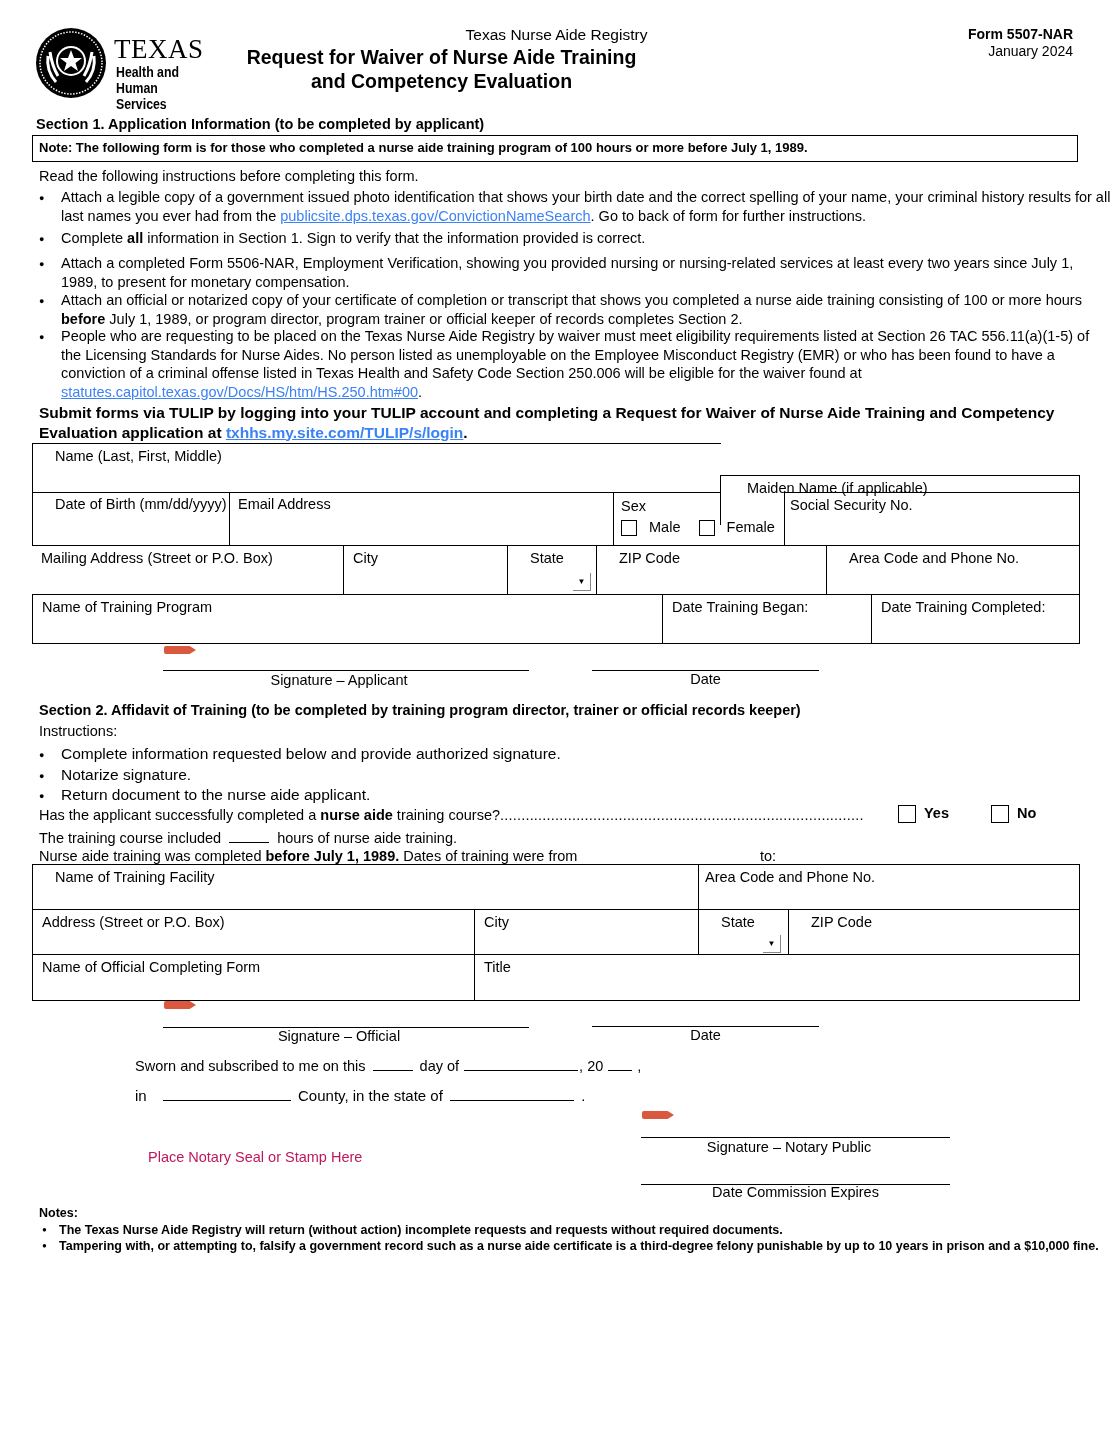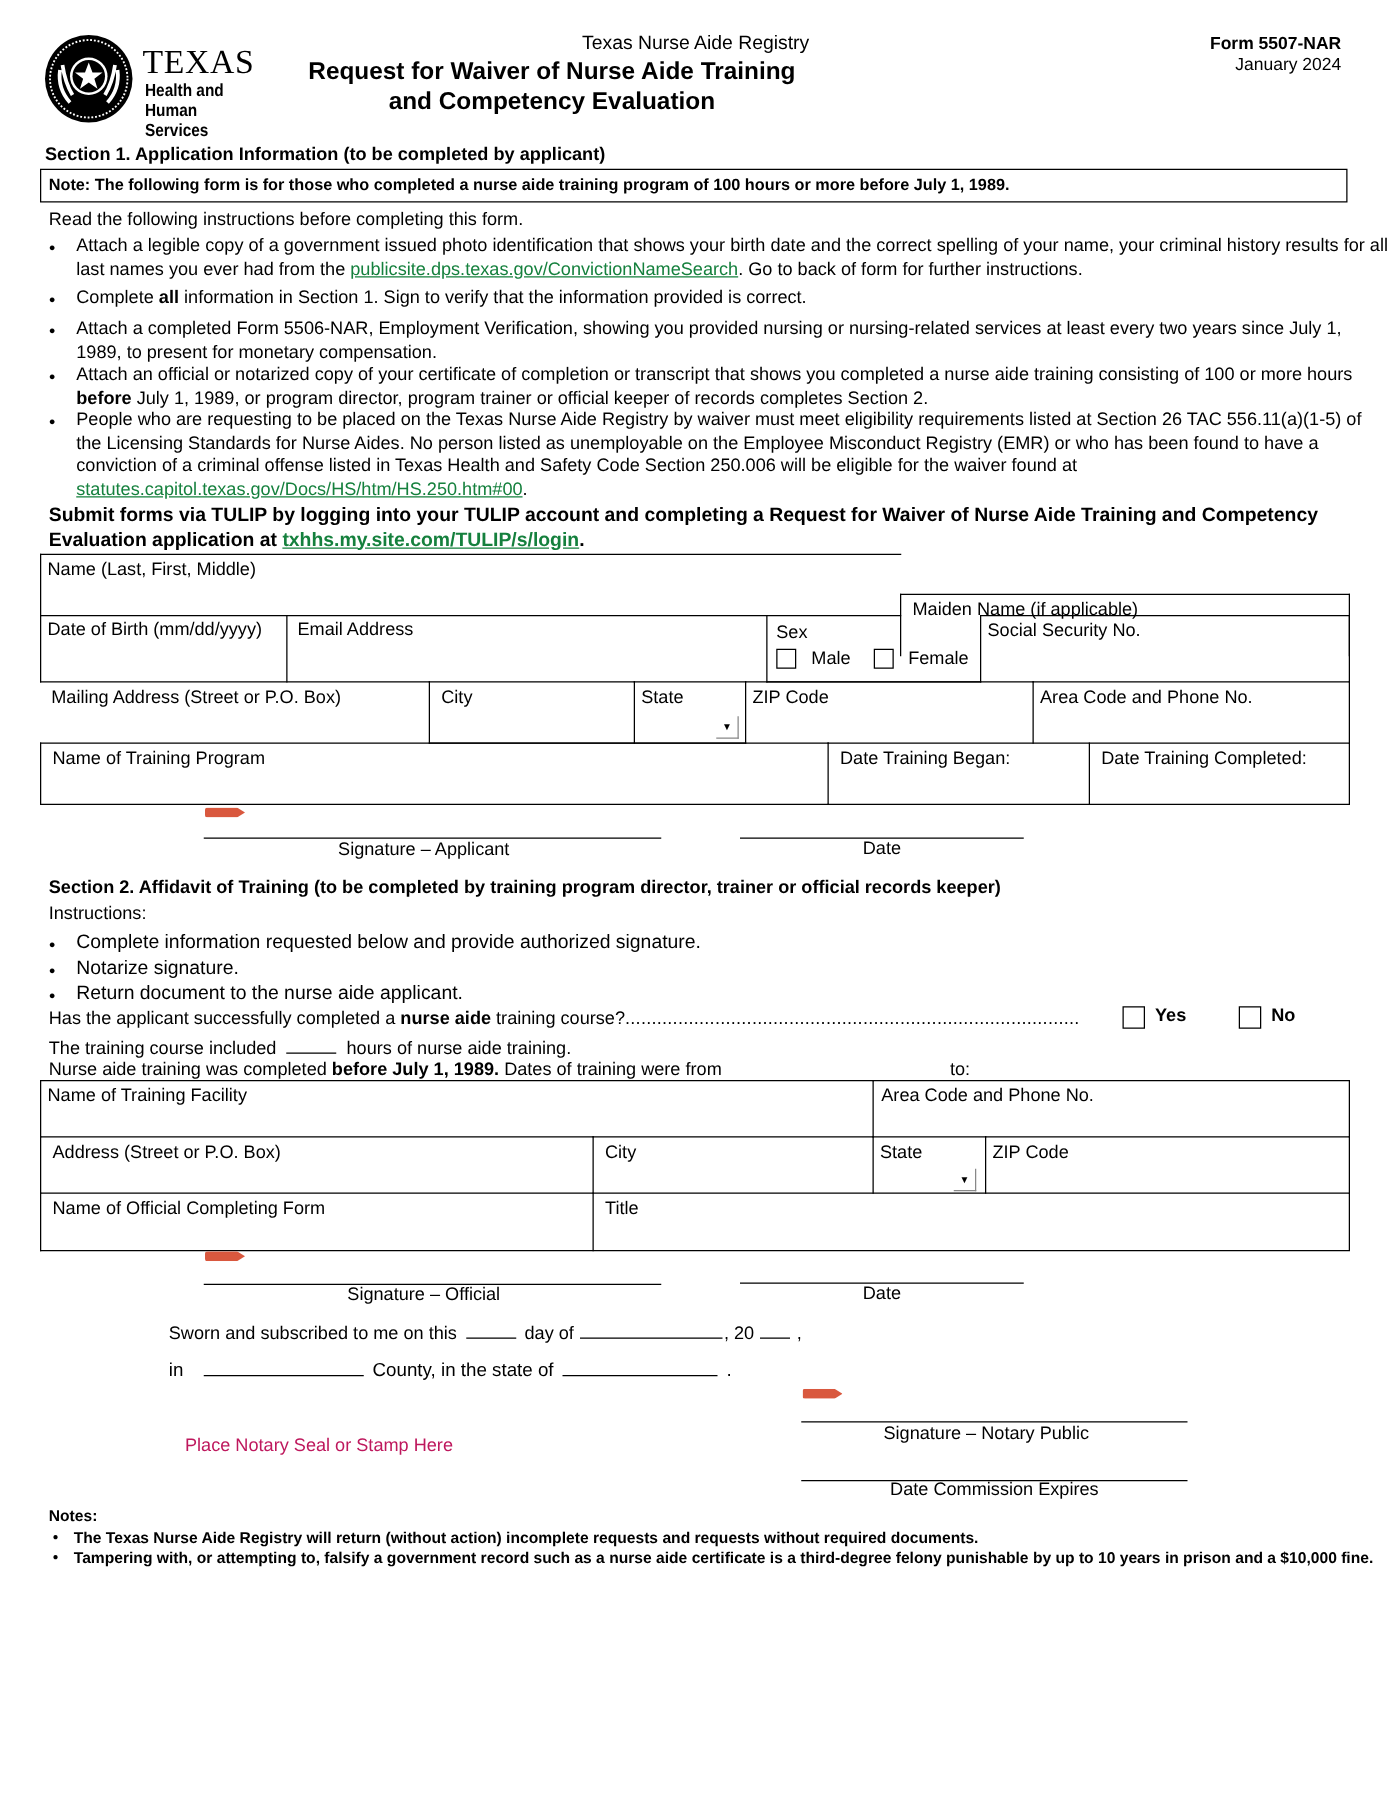--- a/index.html
+++ b/index.html
@@ -1,33 +1,33 @@
 <!DOCTYPE html>
 <html><head>
 <meta charset="utf-8">
 <style>
   html, body { margin:0; padding:0; background:#fff; }
   body { width:1113px; height:1440px; position:relative; font-family:"Liberation Sans", sans-serif; color:#000; overflow:hidden; }
   .abs { position:absolute; }
-  a.lnk { color:#15803d; text-decoration:underline;text-align:center; }
+  a.lnk { color:#3b82f6; text-decoration:underline;text-align:center; }
   .t15 { font-size:15px; }
   .bold { font-weight:bold; }
   
   .logo { left:34px; top:24px; width:200px; height:80px; }
   .seal { left:0; top:2px; width:74px; height:74px; }
   .logo-texas { left:80px; top:10px; font-family:"Liberation Serif", serif; font-size:27px; letter-spacing:0.5px; }
   .logo-sub { left:82px; top:40px; font-size:14px; font-weight:bold; line-height:16px; transform:scaleX(0.88); transform-origin:left top; }
   .hdr-sub { left:0; width:1113px; top:26px; text-align:center; font-size:15.5px; }
   .hdr-title { left:0; width:883px; top:45px; text-align:center; font-size:19.5px; font-weight:bold; line-height:24px; }
   .formno { right:40px; top:26px; text-align:right; font-size:14px; line-height:17px; }
   .sec-h { font-size:14.5px; font-weight:bold; }
   .notebox { left:32px; top:135px; width:1046px; height:27px; border:1px solid #000; box-sizing:border-box; padding:4px 0 0 6px; font-size:13px; font-weight:bold; }
   .bul { padding-left:29px; font-size:14.5px; line-height:18.5px; }
   .bul::before { content:"\25CF"; position:absolute; left:7px; top:1px; font-size:9px; }
-  .cell { position:absolute; box-sizing:border-box; font-size:14.5px; padding:4px 0 0 5px; }
+  .cell { position:absolute; box-sizing:border-box; font-size:14.5px; padding:4px 0 0 22px; }
   .bl { border-left:1px solid #000; }
   .bt { border-top:1px solid #000; }
   .bb { border-bottom:1px solid #000; }
   .br { border-right:1px solid #000; }
   .cb { display:inline-block; width:16px; height:16px; border:1px solid #000; box-sizing:border-box; vertical-align:middle; }
   .dd { position:absolute; width:18px; height:18px; border-right:1px solid #888; border-bottom:1px solid #888; box-sizing:border-box; font-size:8px; text-align:center; line-height:18px; }
   .sigline { border-top:1px solid #000; }
   .sigtag { width:32px; height:8px; background:#d9583e; border-radius:2px 0 0 2px; clip-path:polygon(0 0, 80% 0, 100% 50%, 80% 100%, 0 100%); }
   .cap { text-align:center; font-size:14.5px; }
   .uline { display:inline-block; border-bottom:1px solid #000; height:14px; vertical-align:baseline; }

